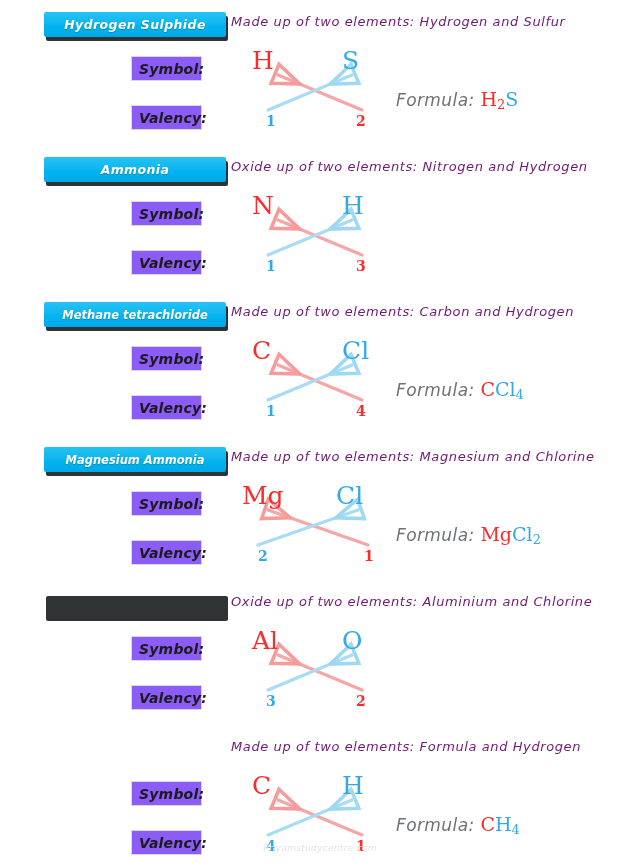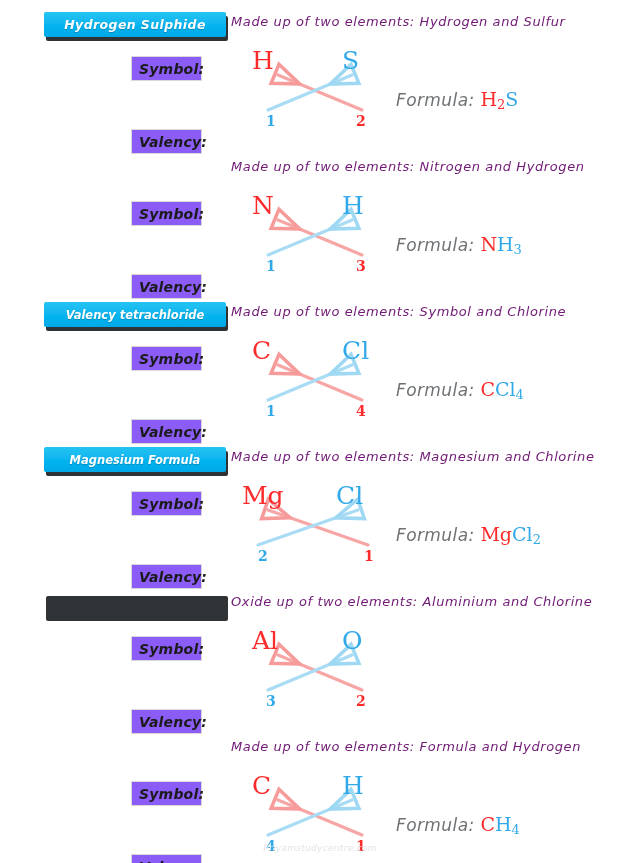--- a/index.html
+++ b/index.html
@@ -91,21 +91,21 @@
     font-family: "DejaVu Sans", sans-serif;
     font-size: 14px;
     font-style: italic;
     font-weight: bold;
     display: flex;
     align-items: center;
     padding-left: 7px;
     letter-spacing: 0.2px;
   }
   .labelbox.symbol  { top: 56px; }
-  .labelbox.valency { top: 105px; margin-top: 24px; }
+  .labelbox.valency { top: 105px; }
 
   
   .cross {
     position: absolute;
     left: 240px;
     top: 48px;
     width: 150px;
     height: 85px;
   }
   .cross svg { position: absolute; left: 0; top: 0; }
@@ -197,49 +197,52 @@
             <line x1="28" y1="62" x2="112" y2="27" stroke="#a9dcf4" stroke-width="3.2" stroke-linecap="round" marker-end="url(#ah-blue-0)"></line>
           </svg>
           <span class="sym left">H</span>
           <span class="sym right">S</span>
           <span class="val left">1</span>
           <span class="val right">2</span>
         </div>
         <div class="formula"><span>Formula:</span> <span class="f-chem"><span class="f-red">H</span><span class="f-red f-sub">2</span><span class="f-blue">S</span></span></div>
       </div>
       <div class="block">
-        <div class="desc">Made up of two elements: Nitrogen and Hydrogen</div>
+        <div class="badge-wrap">
+          <div class="badge-shadow"></div>
+          <div class="badge">Ammonia</div>
+        </div>
+        <div class="desc">Oxide up of two elements: Nitrogen and Hydrogen</div>
         <div class="labelbox symbol">Symbol:</div>
         <div class="labelbox valency">Valency:</div>
         <div class="cross">
           <svg width="150" height="85" viewBox="0 0 150 85">
             <defs>
               <marker id="ah-red-1" markerWidth="10" markerHeight="10" refX="8" refY="4" orient="auto">
                 <path d="M0.6,4 L9,0.8 L9,7.2 Z" fill="none" stroke="#f79a9a" stroke-width="1.1"></path>
               </marker>
               <marker id="ah-blue-1" markerWidth="10" markerHeight="10" refX="8" refY="4" orient="auto">
                 <path d="M0.6,4 L9,0.8 L9,7.2 Z" fill="none" stroke="#9fd8f2" stroke-width="1.1"></path>
               </marker>
             </defs>
             <line x1="122" y1="62" x2="38" y2="27" stroke="#f7a6a6" stroke-width="3.2" stroke-linecap="round" marker-end="url(#ah-red-1)"></line>
             <line x1="28" y1="62" x2="112" y2="27" stroke="#a9dcf4" stroke-width="3.2" stroke-linecap="round" marker-end="url(#ah-blue-1)"></line>
           </svg>
           <span class="sym left">N</span>
           <span class="sym right">H</span>
           <span class="val left">1</span>
           <span class="val right">3</span>
         </div>
-        <div class="formula"><span>Formula:</span> <span class="f-chem"><span class="f-red">N</span><span class="f-blue">H</span><span class="f-blue f-sub">3</span></span></div>
-      </div>
-      <div class="block">
-        <div class="badge-wrap">
-          <div class="badge-shadow"></div>
-          <div class="badge tight">Valency tetrachloride</div>
-        </div>
-        <div class="desc">Made up of two elements: Symbol and Chlorine</div>
+      </div>
+      <div class="block">
+        <div class="badge-wrap">
+          <div class="badge-shadow"></div>
+          <div class="badge tight">Methane tetrachloride</div>
+        </div>
+        <div class="desc">Made up of two elements: Carbon and Hydrogen</div>
         <div class="labelbox symbol">Symbol:</div>
         <div class="labelbox valency">Valency:</div>
         <div class="cross">
           <svg width="150" height="85" viewBox="0 0 150 85">
             <defs>
               <marker id="ah-red-2" markerWidth="10" markerHeight="10" refX="8" refY="4" orient="auto">
                 <path d="M0.6,4 L9,0.8 L9,7.2 Z" fill="none" stroke="#f79a9a" stroke-width="1.1"></path>
               </marker>
               <marker id="ah-blue-2" markerWidth="10" markerHeight="10" refX="8" refY="4" orient="auto">
                 <path d="M0.6,4 L9,0.8 L9,7.2 Z" fill="none" stroke="#9fd8f2" stroke-width="1.1"></path>
@@ -251,21 +254,21 @@
           <span class="sym left">C</span>
           <span class="sym right">Cl</span>
           <span class="val left">1</span>
           <span class="val right">4</span>
         </div>
         <div class="formula"><span>Formula:</span> <span class="f-chem"><span class="f-red">C</span><span class="f-blue">Cl</span><span class="f-blue f-sub">4</span></span></div>
       </div>
       <div class="block">
         <div class="badge-wrap">
           <div class="badge-shadow"></div>
-          <div class="badge tight">Magnesium Formula</div>
+          <div class="badge tight">Magnesium Ammonia</div>
         </div>
         <div class="desc">Made up of two elements: Magnesium and Chlorine</div>
         <div class="labelbox symbol">Symbol:</div>
         <div class="labelbox valency">Valency:</div>
         <div class="cross">
           <svg width="150" height="85" viewBox="0 0 150 85">
             <defs>
               <marker id="ah-red-3" markerWidth="10" markerHeight="10" refX="8" refY="4" orient="auto">
                 <path d="M0.6,4 L9,0.8 L9,7.2 Z" fill="none" stroke="#f79a9a" stroke-width="1.1"></path>
               </marker>

